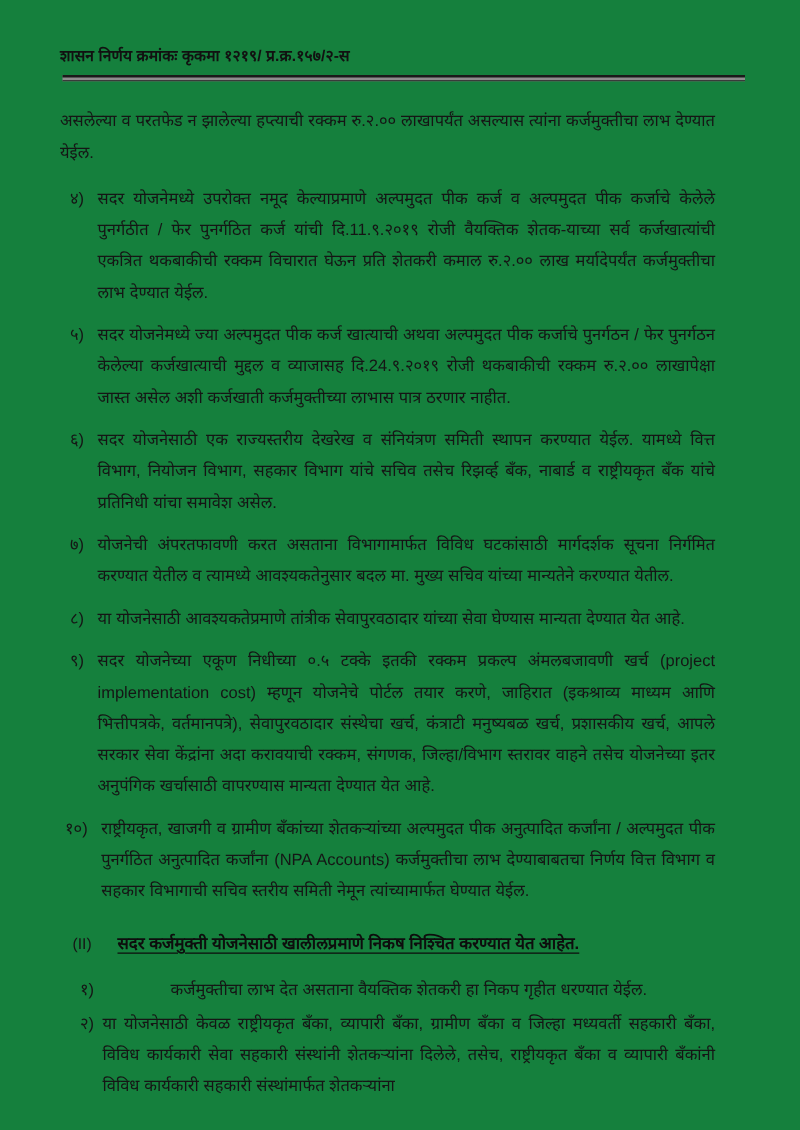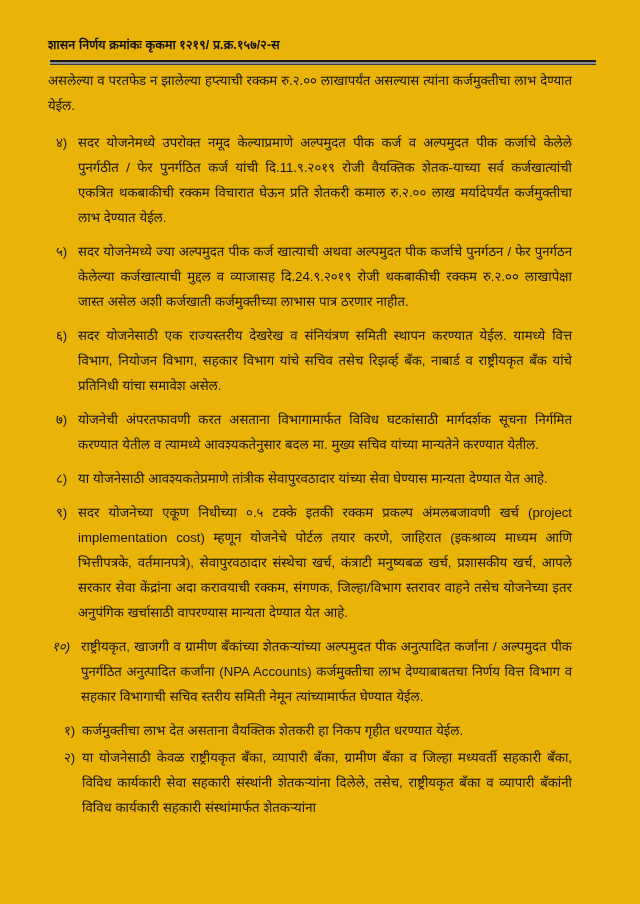--- a/index.html
+++ b/index.html
@@ -16,21 +16,21 @@
     overflow: hidden;
     position: relative;
   }
 
   .page {
     position: relative;
     width: 640px;
     height: 904px;
     box-sizing: border-box;
     padding: 0;
-    background: #eab308;
+    background: #15803d;
   }
 
   
   .doc-header {
     position: absolute;
     top: 36px;
     left: 48px;
     right: 48px;
     height: 20px;
   }
@@ -51,21 +51,21 @@
     height: 5px;
     border-top: 2px solid #1a1a1a;
     border-bottom: 1px solid #3a3a3a;
     background: #8e8e8e;
     box-sizing: border-box;
   }
 
   
   .body-area {
     position: absolute;
-    top: 68px;
+    top: 84px;
     left: 48px;
     width: 524px;
   }
 
   .para {
     display: flex;
     align-items: flex-start;
     margin: 0 0 9px 0;
   }
 
@@ -76,34 +76,33 @@
     line-height: 25px;
     text-align: left;
     padding-left: 8px;
     box-sizing: border-box;
     color: #151515;
     white-space: nowrap;
   }
   .marker.wide {
     width: 33px;
     padding-left: 4px;
-    font-style: italic;
   }
 
   .text {
     flex: 1 1 auto;
     font-size: 13.2px;
     line-height: 25px;
     text-align: justify;
     text-justify: inter-word;
     color: #151515;
     word-spacing: 0.2px;
   }
   .text.nojustify {
-    text-align: left;
+    text-align: center;
   }
 
   
   .para.leadin .text {
     padding-left: 0;
   }
   .para.leadin {
     margin-bottom: 12px;
   }
 
@@ -202,20 +201,24 @@
     <div class="para">
       <div class="marker">९)</div>
       <div class="text">सदर योजनेच्या एकूण निधीच्या ०.५ टक्के इतकी रक्कम प्रकल्प अंमलबजावणी खर्च (project implementation cost) म्हणून योजनेचे पोर्टल तयार करणे, जाहिरात (इकश्राव्य माध्यम आणि भित्तीपत्रके, वर्तमानपत्रे), सेवापुरवठादार संस्थेचा खर्च, कंत्राटी मनुष्यबळ खर्च, प्रशासकीय खर्च, आपले सरकार सेवा केंद्रांना अदा करावयाची रक्कम, संगणक, जिल्हा/विभाग स्तरावर वाहने तसेच योजनेच्या इतर अनुपंगिक खर्चासाठी वापरण्यास मान्यता देण्यात येत आहे.</div>
     </div>
 
     <div class="para">
       <div class="marker wide">१०)</div>
       <div class="text">राष्ट्रीयकृत, खाजगी व ग्रामीण बँकांच्या शेतकऱ्यांच्या अल्पमुदत पीक अनुत्पादित कर्जांना / अल्पमुदत पीक पुनर्गठित अनुत्पादित कर्जांना (NPA Accounts) कर्जमुक्तीचा लाभ देण्याबाबतचा निर्णय वित्त विभाग व सहकार विभागाची सचिव स्तरीय समिती नेमून त्यांच्यामार्फत घेण्यात येईल.</div>
     </div>
 
+    <div class="section-head">
+      <div class="sec-marker">(II)</div>
+      <div class="sec-text">सदर कर्जमुक्ती योजनेसाठी खालीलप्रमाणे निकष निश्चित करण्यात येत आहेत.</div>
+    </div>
 
     <div class="sub-list">
       <div class="para">
         <div class="marker">१)</div>
         <div class="text nojustify">कर्जमुक्तीचा लाभ देत असताना वैयक्तिक शेतकरी हा निकप गृहीत धरण्यात येईल.</div>
       </div>
       <div class="para">
         <div class="marker">२)</div>
         <div class="text">या योजनेसाठी केवळ राष्ट्रीयकृत बँका, व्यापारी बँका, ग्रामीण बँका व जिल्हा मध्यवर्ती सहकारी बँका, विविध कार्यकारी सेवा सहकारी संस्थांनी शेतकऱ्यांना दिलेले, तसेच, राष्ट्रीयकृत बँका व व्यापारी बँकांनी विविध कार्यकारी सहकारी संस्थांमार्फत शेतकऱ्यांना</div>
       </div>

